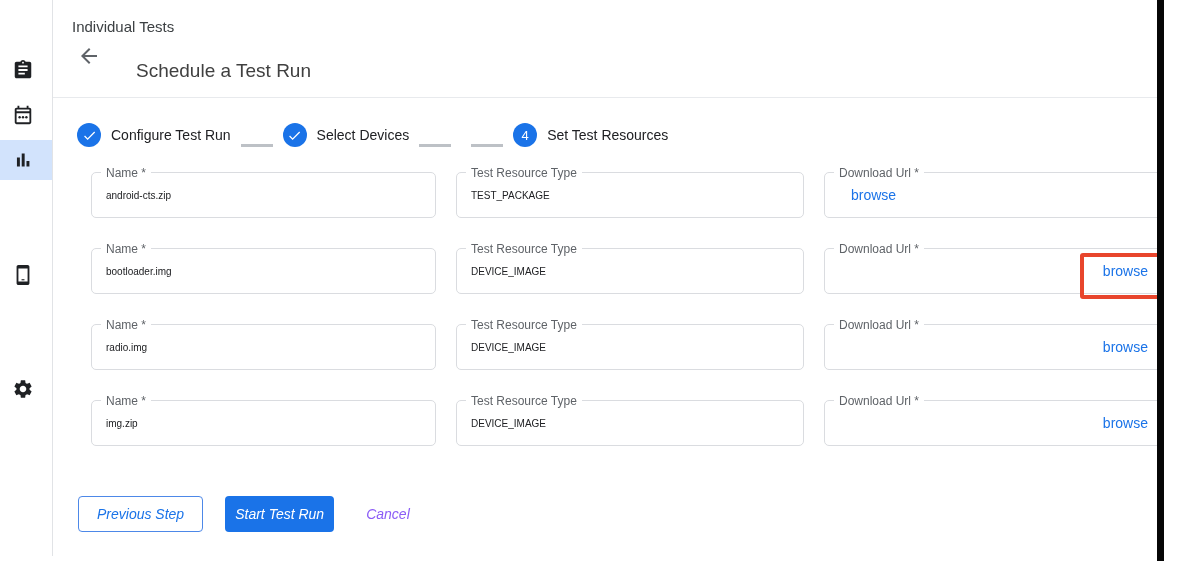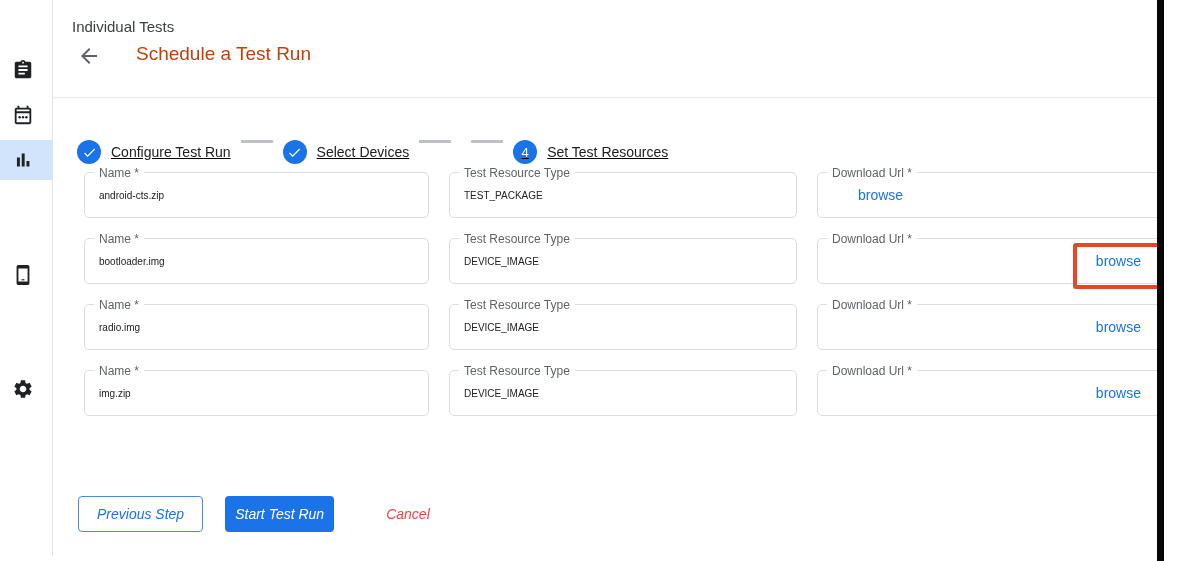--- a/index.html
+++ b/index.html
@@ -13,46 +13,46 @@
   
   .sidebar { position:absolute; left:0; top:0; width:53px; height:556px; background:#fff; border-right:1px solid #e1e3e6; }
   .side-item { position:absolute; left:0; width:52px; height:40px; display:flex; align-items:center; justify-content:center; cursor:pointer; padding-right:6px; }
   .side-item.active { background:#d2e3fc; }
   .side-item svg { width:22px; height:22px; fill:#1f2124; }
 
   
   .breadcrumb { position:absolute; left:72px; top:18px; font-size:15px; color:#3c4043; }
   .back-btn { position:absolute; left:76px; top:44px; width:26px; height:26px; border:none; background:transparent; cursor:pointer; padding:0; }
   .back-btn svg { width:24px; height:24px; fill:#5f6368; }
-  .page-title { position:absolute; left:136px; top:43px; font-size:19px; font-weight:400; color:#c2410c; }
+  .page-title { position:absolute; left:136px; top:60px; font-size:19px; font-weight:400; color:#404040; }
   .divider { position:absolute; left:53px; top:97px; width:1121px; height:1px; background:#e8eaed; }
 
   
-  .stepper { position:absolute; left:77px; top:140px; height:24px; display:flex; align-items:flex-start;text-decoration:underline; }
+  .stepper { position:absolute; left:77px; top:123px; height:24px; display:flex; align-items:flex-end; }
   .step { display:flex; align-items:center; cursor:pointer; }
   .circle { width:24px; height:24px; border-radius:50%; background:#1a73e8; display:flex; align-items:center; justify-content:center; flex:none; }
   .circle svg { width:15px; height:15px; fill:#fff; }
   .circle.num { color:#fff; font-size:13px; font-weight:500; }
   .step-label { margin-left:10px; font-size:14px; font-weight:500; color:#202124; white-space:nowrap; }
   .connector { width:32px; height:3px; background:#bdc1c6; margin:0 10px; flex:none; }
 
   
-  .grid { position:absolute; left:84px; top:172px; display:grid; grid-template-columns:345px 348px 345px; column-gap:20px; row-gap:30px;gap:20px; }
+  .grid { position:absolute; left:91px; top:172px; display:grid; grid-template-columns:345px 348px 345px; column-gap:20px; row-gap:30px; }
   .field { position:relative; height:46px; border:1px solid #dadce0; border-radius:5px; background:#fff; display:flex; align-items:center; padding:0 14px; cursor:text; }
   .flabel { position:absolute; top:-7px; left:9px; background:#fff; padding:0 5px; font-size:12px; line-height:14px; color:#5f6368; white-space:nowrap; }
   .fvalue { flex:1; min-width:0; overflow:hidden; white-space:nowrap; font-size:10px; color:#202124; }
-  .browse { flex:none; margin-left:20px; font-size:14px; color:#1a73e8; text-decoration:none; cursor:pointer; padding:4px 6px; }
+  .browse { flex:none; margin-left:6px; font-size:14px; color:#1a73e8; text-decoration:none; cursor:pointer; padding:4px 6px; }
   .highlight-box { position:absolute; top:4px; right:-2px; width:90px; height:46px; border:4px solid #e8452c; border-radius:3px; pointer-events:none; }
 
   
   .actions { position:absolute; left:78px; top:496px; display:flex; align-items:center; }
   .btn { height:36px; border-radius:4px; font-size:14px; font-weight:500; font-family:inherit; display:inline-flex; align-items:center; justify-content:center; cursor:pointer;font-style:italic; }
   .btn.outline { border:1px solid #4d88e8; background:#fff; color:#1a73e8; padding:0 18px; }
   .btn.primary { border:none; background:#1a73e8; color:#fff; padding:0 10px; margin-left:22px; }
-  .btn.text { border:none; background:transparent; color:#ef4444; padding:0 8px; margin-left:44px; }
+  .btn.text { border:none; background:transparent; color:#8b5cf6; padding:0 8px; margin-left:24px; }
 </style>
 </head>
 <body>
 
 <div class="app">
 
   <aside class="sidebar">
     <div class="side-item" style="top:50px">
       <svg viewBox="0 0 24 24">
           <path d="M19 3h-4.18C14.4 1.84 13.3 1 12 1c-1.3 0-2.4.84-2.82 2H5c-1.1 0-2 .9-2 2v14c0 1.1.9 2 2 2h14c1.1 0 2-.9 2-2V5c0-1.1-.9-2-2-2zm-7 0c.55 0 1 .45 1 1s-.45 1-1 1-1-.45-1-1 .45-1 1-1zm2 14H7v-2h7v2zm3-4H7v-2h10v2zm0-4H7V7h10v2z"></path>

